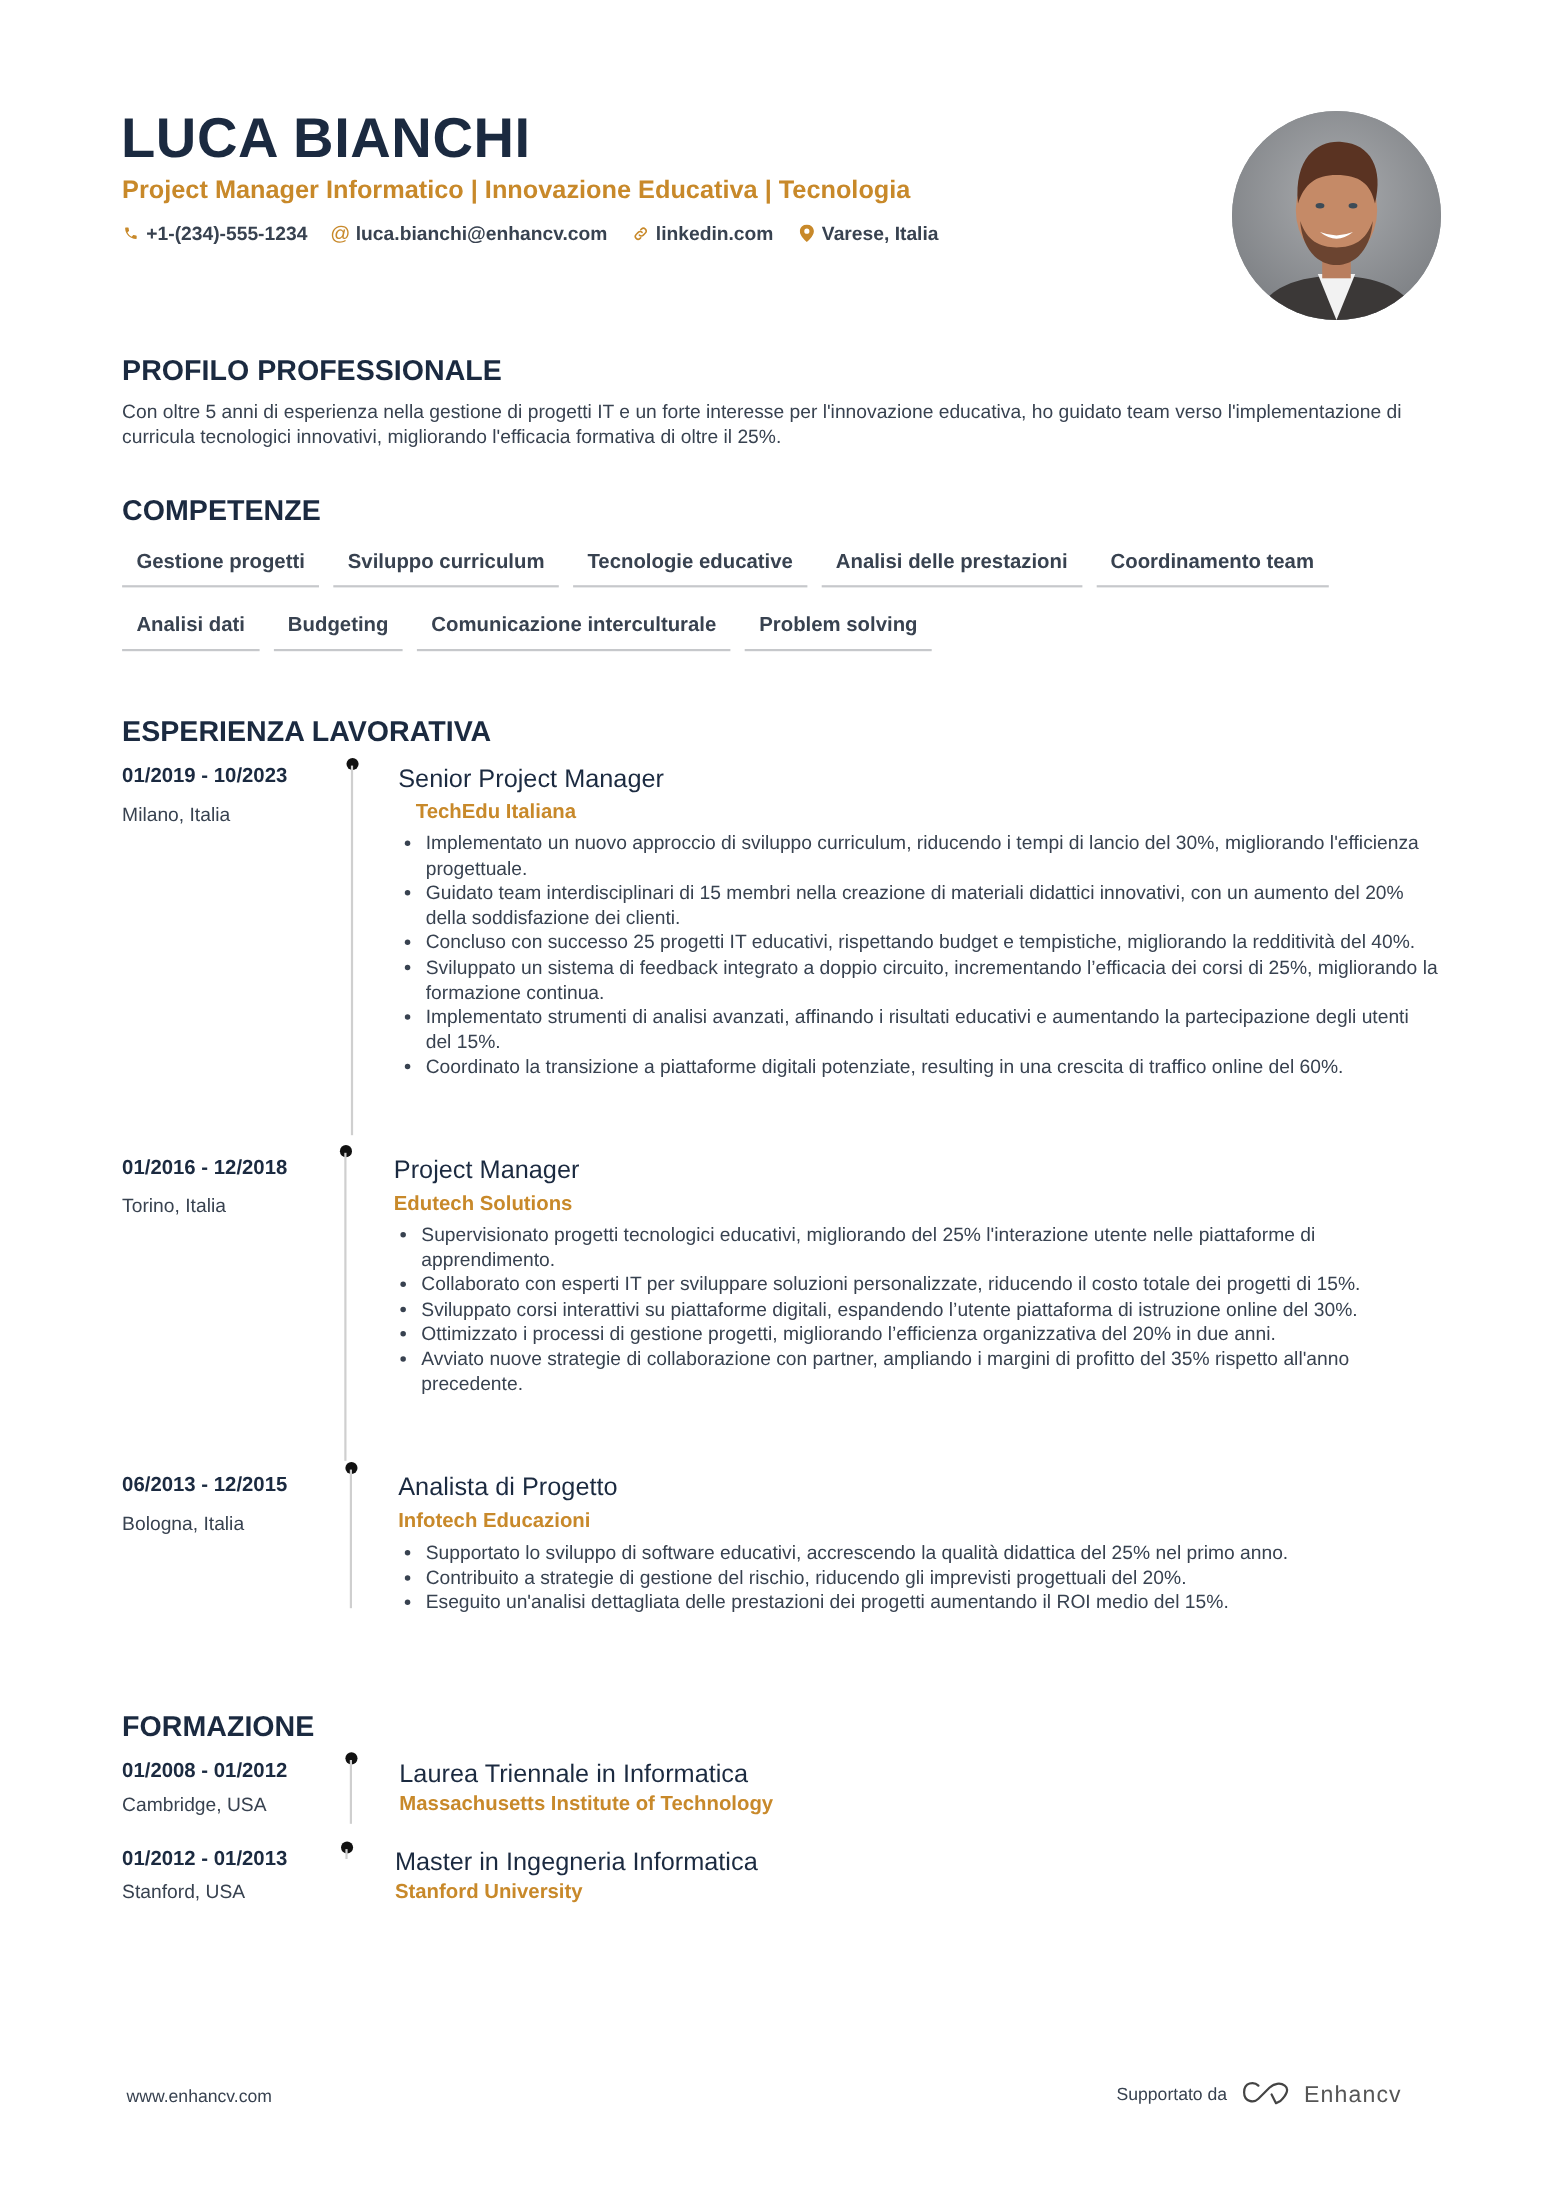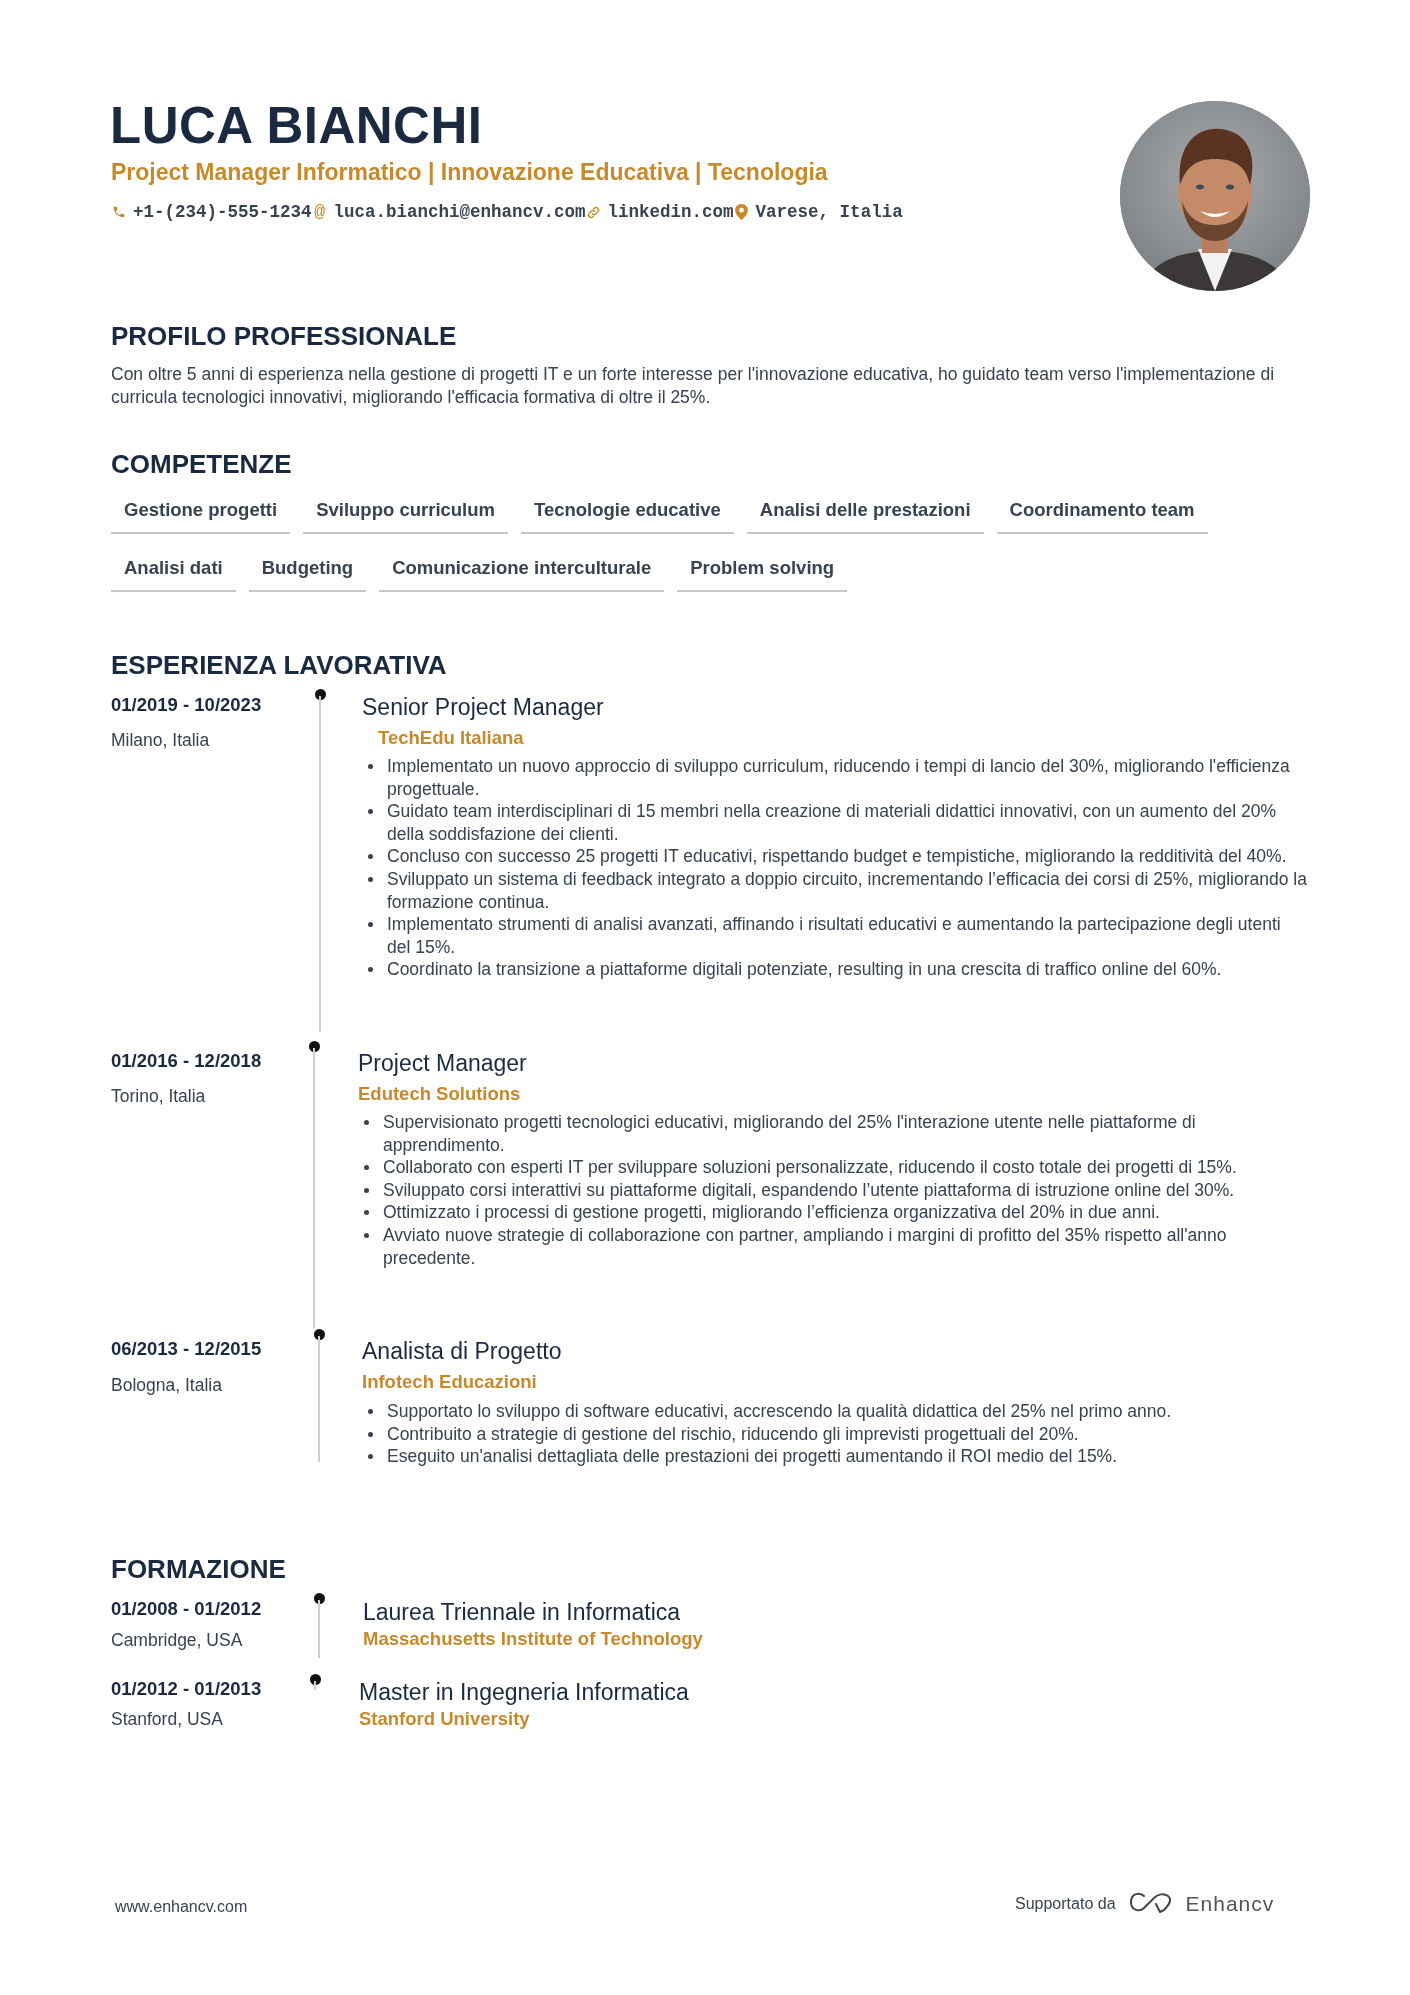--- a/index.html
+++ b/index.html
@@ -3,21 +3,21 @@
 <meta charset="utf-8">
 <style>
   * { box-sizing: border-box; margin: 0; padding: 0; }
   html, body { width: 1410px; height: 1995px; background: #ffffff; }
   body { position: relative; font-family: "Liberation Sans", sans-serif; color: #384250; overflow: hidden; }
   .abs { position: absolute; }
 
   
   .name { left: 110px; top: 96px; font-size: 51px; font-weight: bold; color: #1b2a40; letter-spacing: 0.5px; line-height: 60px; }
   .headline { left: 111px; top: 157px; font-size: 23px; font-weight: bold; color: #c8892a; line-height: 30px; white-space: nowrap; }
-  .contacts { left: 111px; top: 200px; display: flex; font-size: 17.5px; font-weight: bold; color: #384250; line-height: 24px; white-space: nowrap; font-family: Liberation Mono, monospace; }
+  .contacts { left: 111px; top: 200px; display: flex; gap: 22px; font-size: 17.5px; font-weight: bold; color: #384250; line-height: 24px; white-space: nowrap; }
   .contact { display: flex; align-items: center; gap: 6px; }
   .contact .ic { width: 16px; height: 16px; display: inline-flex; align-items: center; justify-content: center; color: #c8892a; }
   .photo { left: 1120px; top: 101px; width: 190px; height: 190px; border-radius: 50%; overflow: hidden; background: #8e9195; }
 
   
   .section-title { font-size: 26px; font-weight: bold; color: #1b2a40; line-height: 32px; white-space: nowrap; }
   .summary { left: 111px; top: 363px; width: 1200px; font-size: 17.5px; line-height: 23px; color: #384250; }
 
   .skills { left: 111px; top: 492px; width: 1210px; }
   .skill-row { display: flex; gap: 13px; margin-bottom: 16px; }

